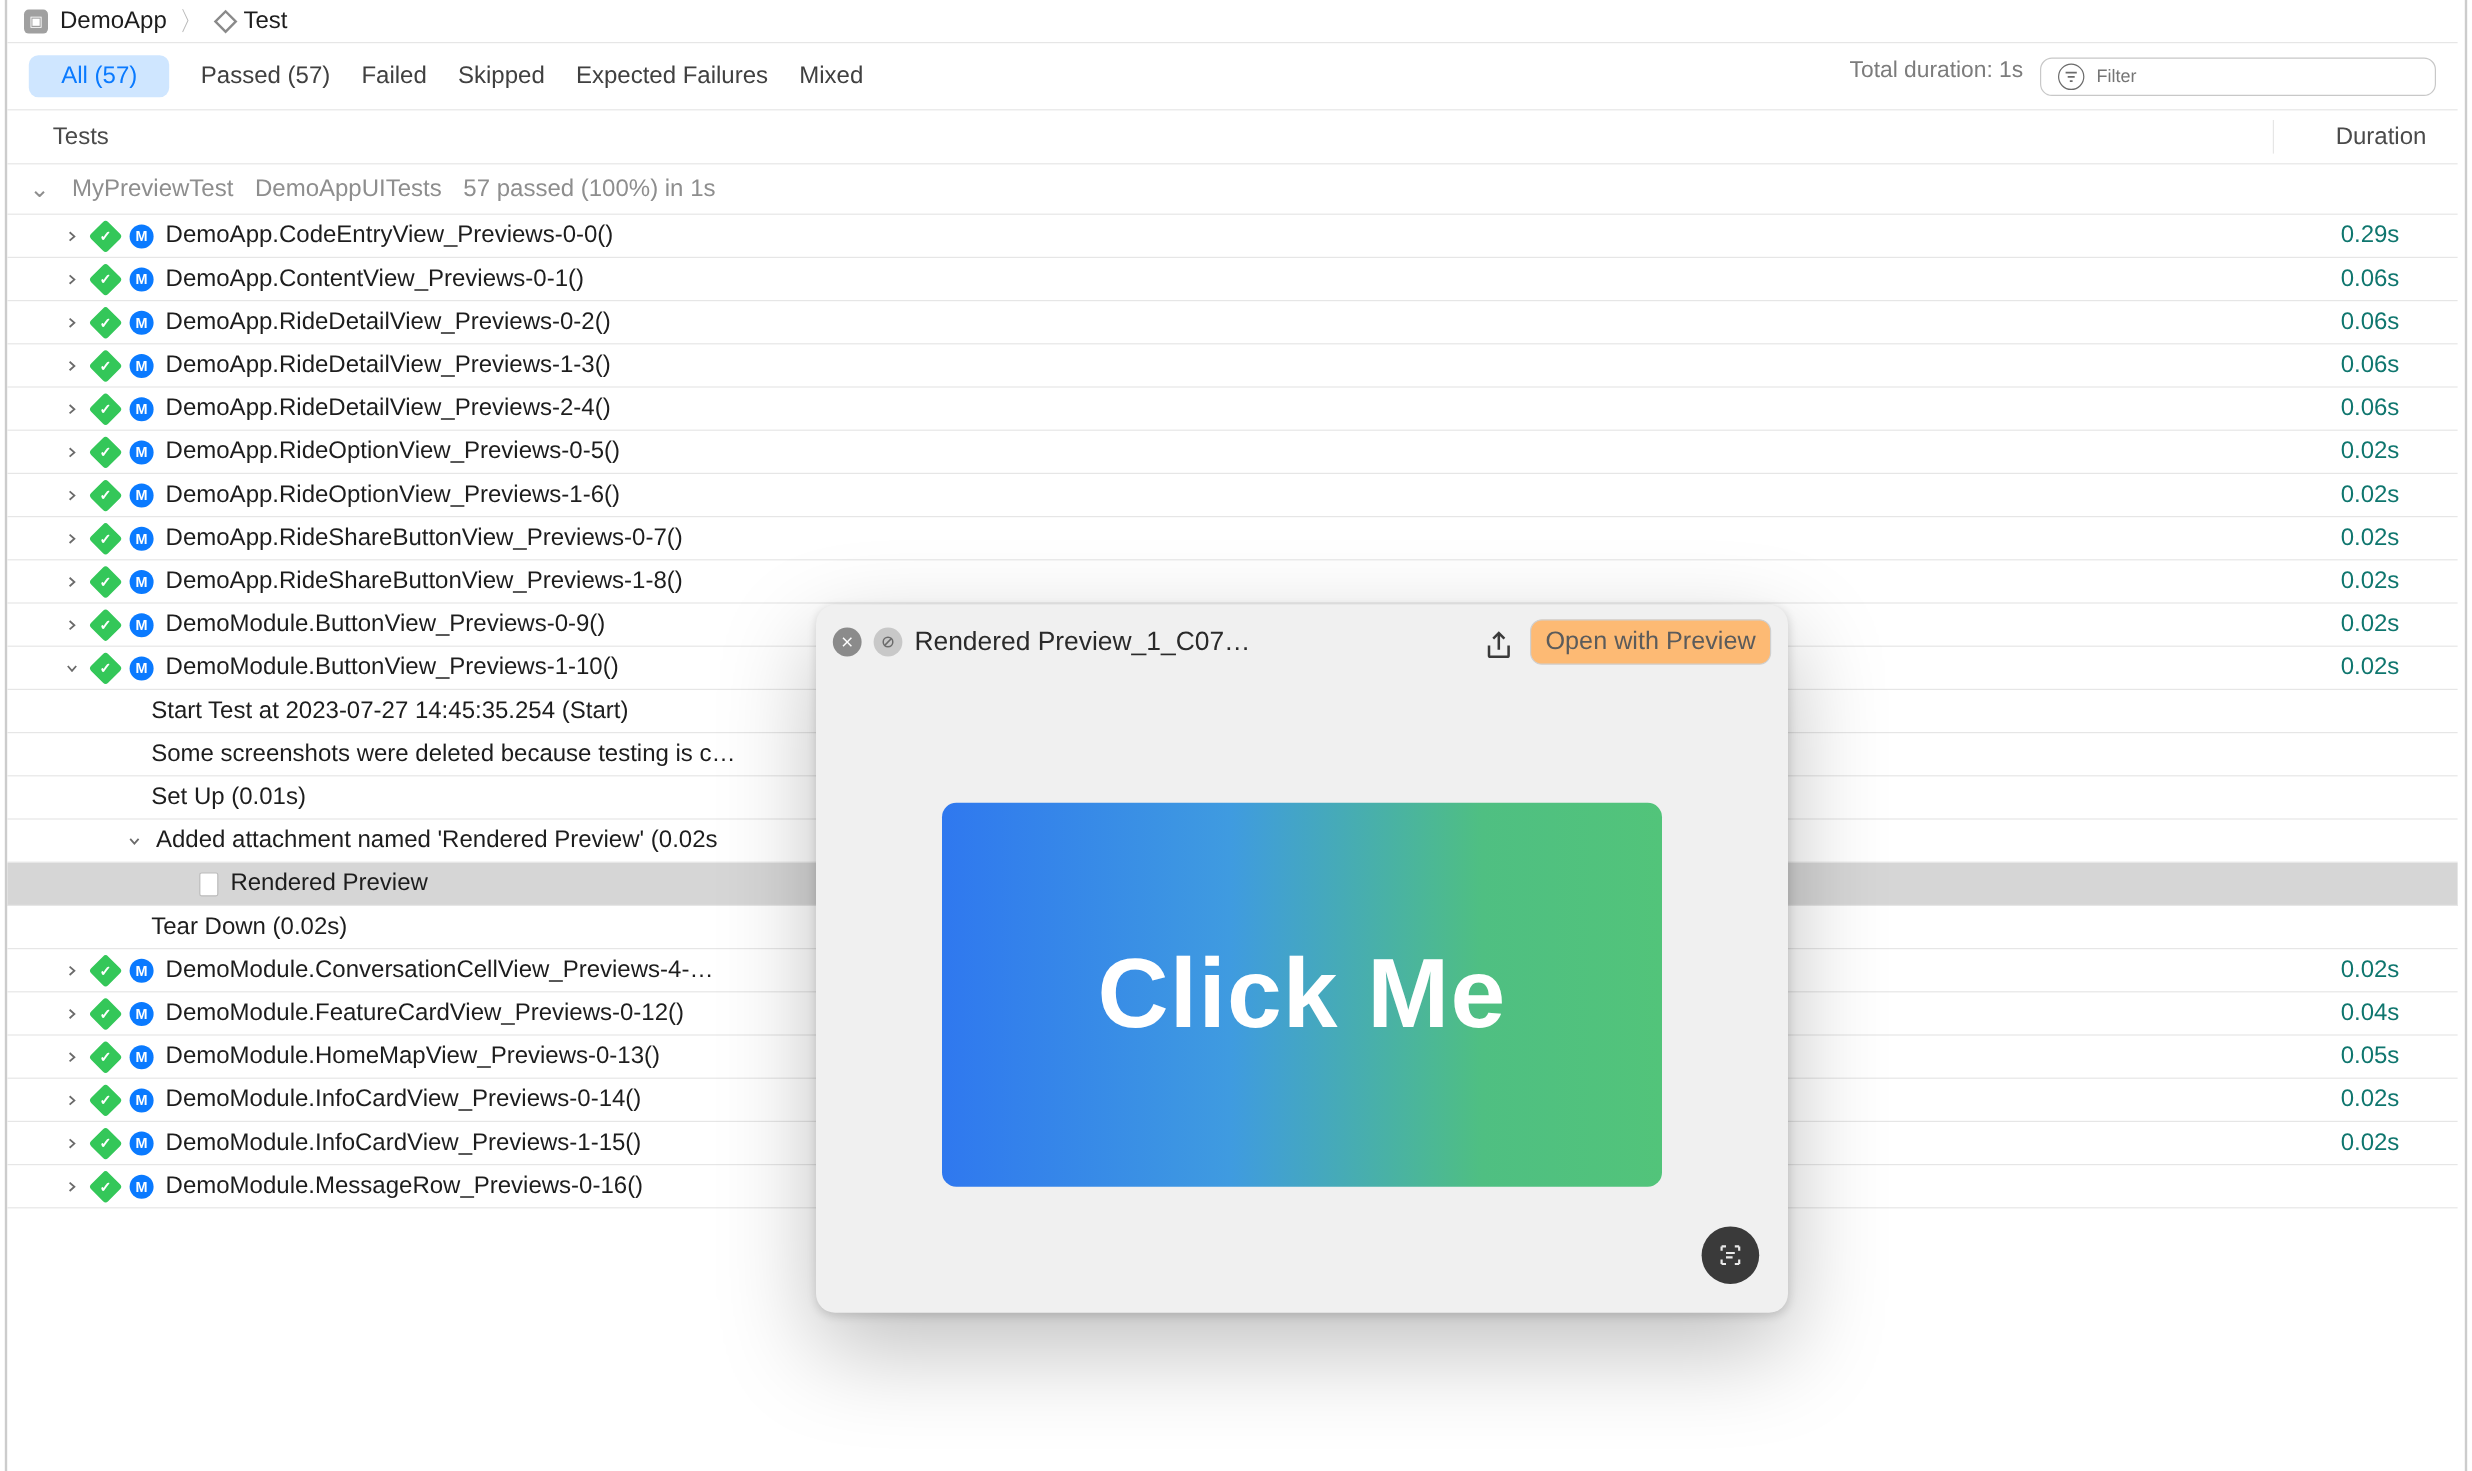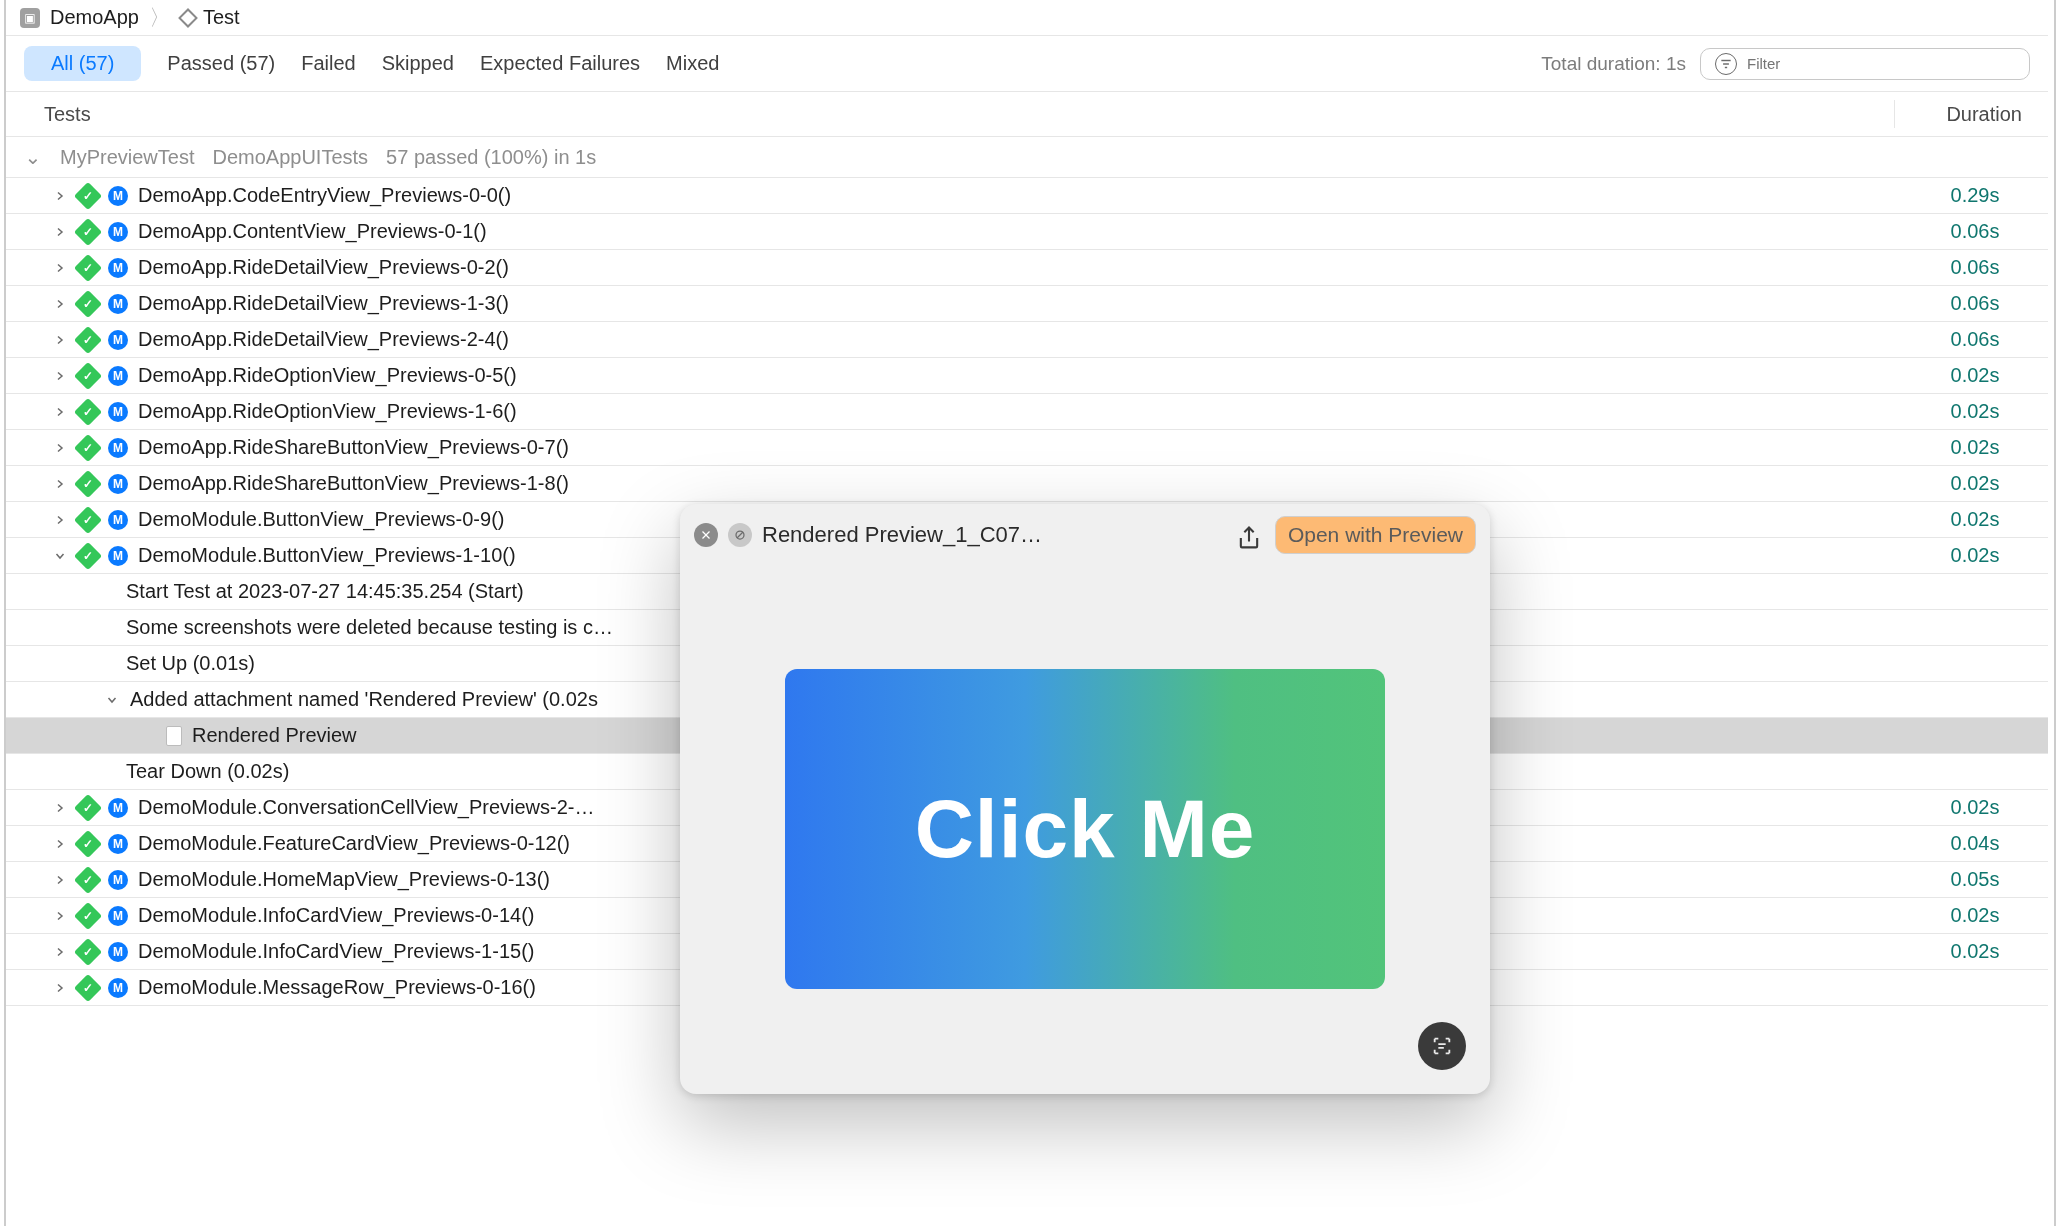--- a/index.html
+++ b/index.html
@@ -56,21 +56,21 @@
   
   .tabbar{
     display:flex;align-items:center;gap:26px;
     padding:10px 18px;border-bottom:1px solid var(--border);
   }
   .tab-pill{
     padding:6px 27px;border-radius:8px;background:var(--blue-bg);color:var(--blue);
     font-weight:400;cursor:pointer;
   }
   .tab{color:#404040;cursor:pointer}
-  .tabbar .right{margin-left:auto;display:flex;align-items:center;gap:14px}
+  .tabbar .right{margin-left:auto;display:flex;align-items:flex-start;gap:14px}
   .duration-total{color:var(--muted);font-size:19px}
   .filter-wrap{
     display:flex;align-items:center;gap:8px;
     border:1px solid #c8c8c8;border-radius:10px;padding:4px 14px;width:330px;
   }
   .filter-input{
     border:none;outline:none;font-size:15px;color:#ef4444;width:100%;
     background:transparent;
   }
   .filter-icon{
@@ -404,21 +404,21 @@
           <span class="chev">
             <svg viewBox="0 0 24 24" fill="none" stroke="currentColor" stroke-width="3">
               <polyline points="8,5 16,12 8,19"></polyline>
             </svg>
           </span>
           <span class="checkdiamond">
             <span class="d"></span>
             <span class="c">✓</span>
           </span>
           <span class="mcircle">M</span>
-          <span class="name">DemoModule.ConversationCellView_Previews-2-…</span>
+          <span class="name">DemoModule.ConversationCellView_Previews-4-…</span>
           <span class="dur">0.02s</span>
         </div>
         <div class="trow">
           <span class="chev">
             <svg viewBox="0 0 24 24" fill="none" stroke="currentColor" stroke-width="3">
               <polyline points="8,5 16,12 8,19"></polyline>
             </svg>
           </span>
           <span class="checkdiamond">
             <span class="d"></span>

